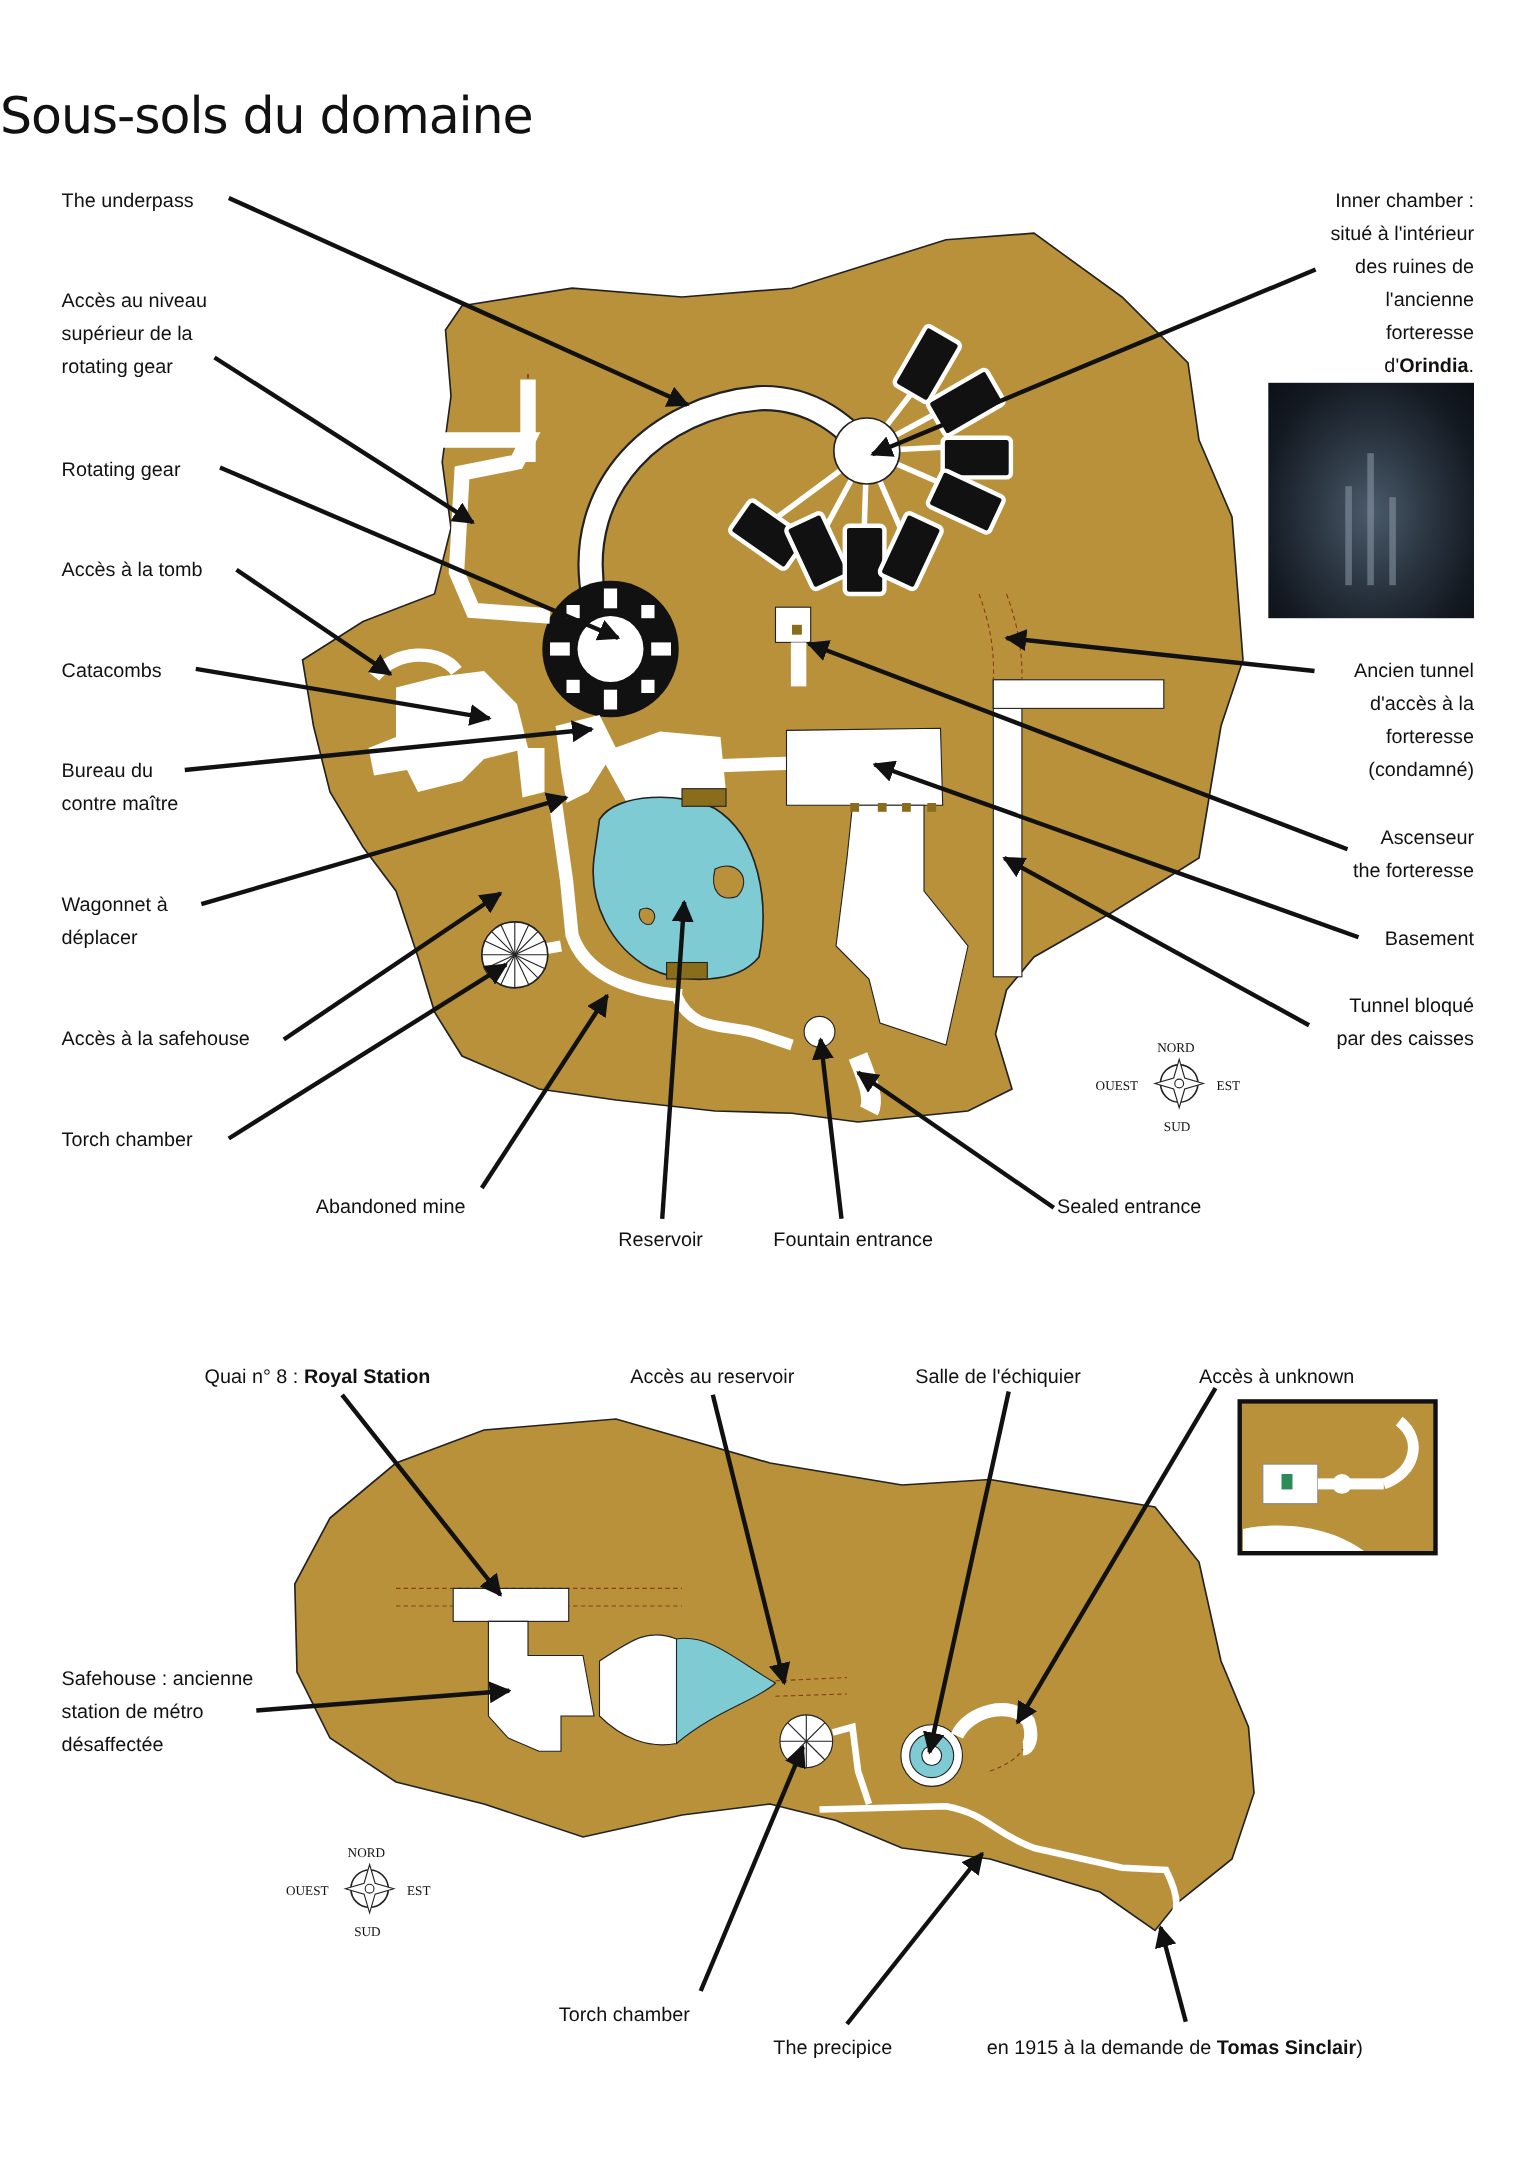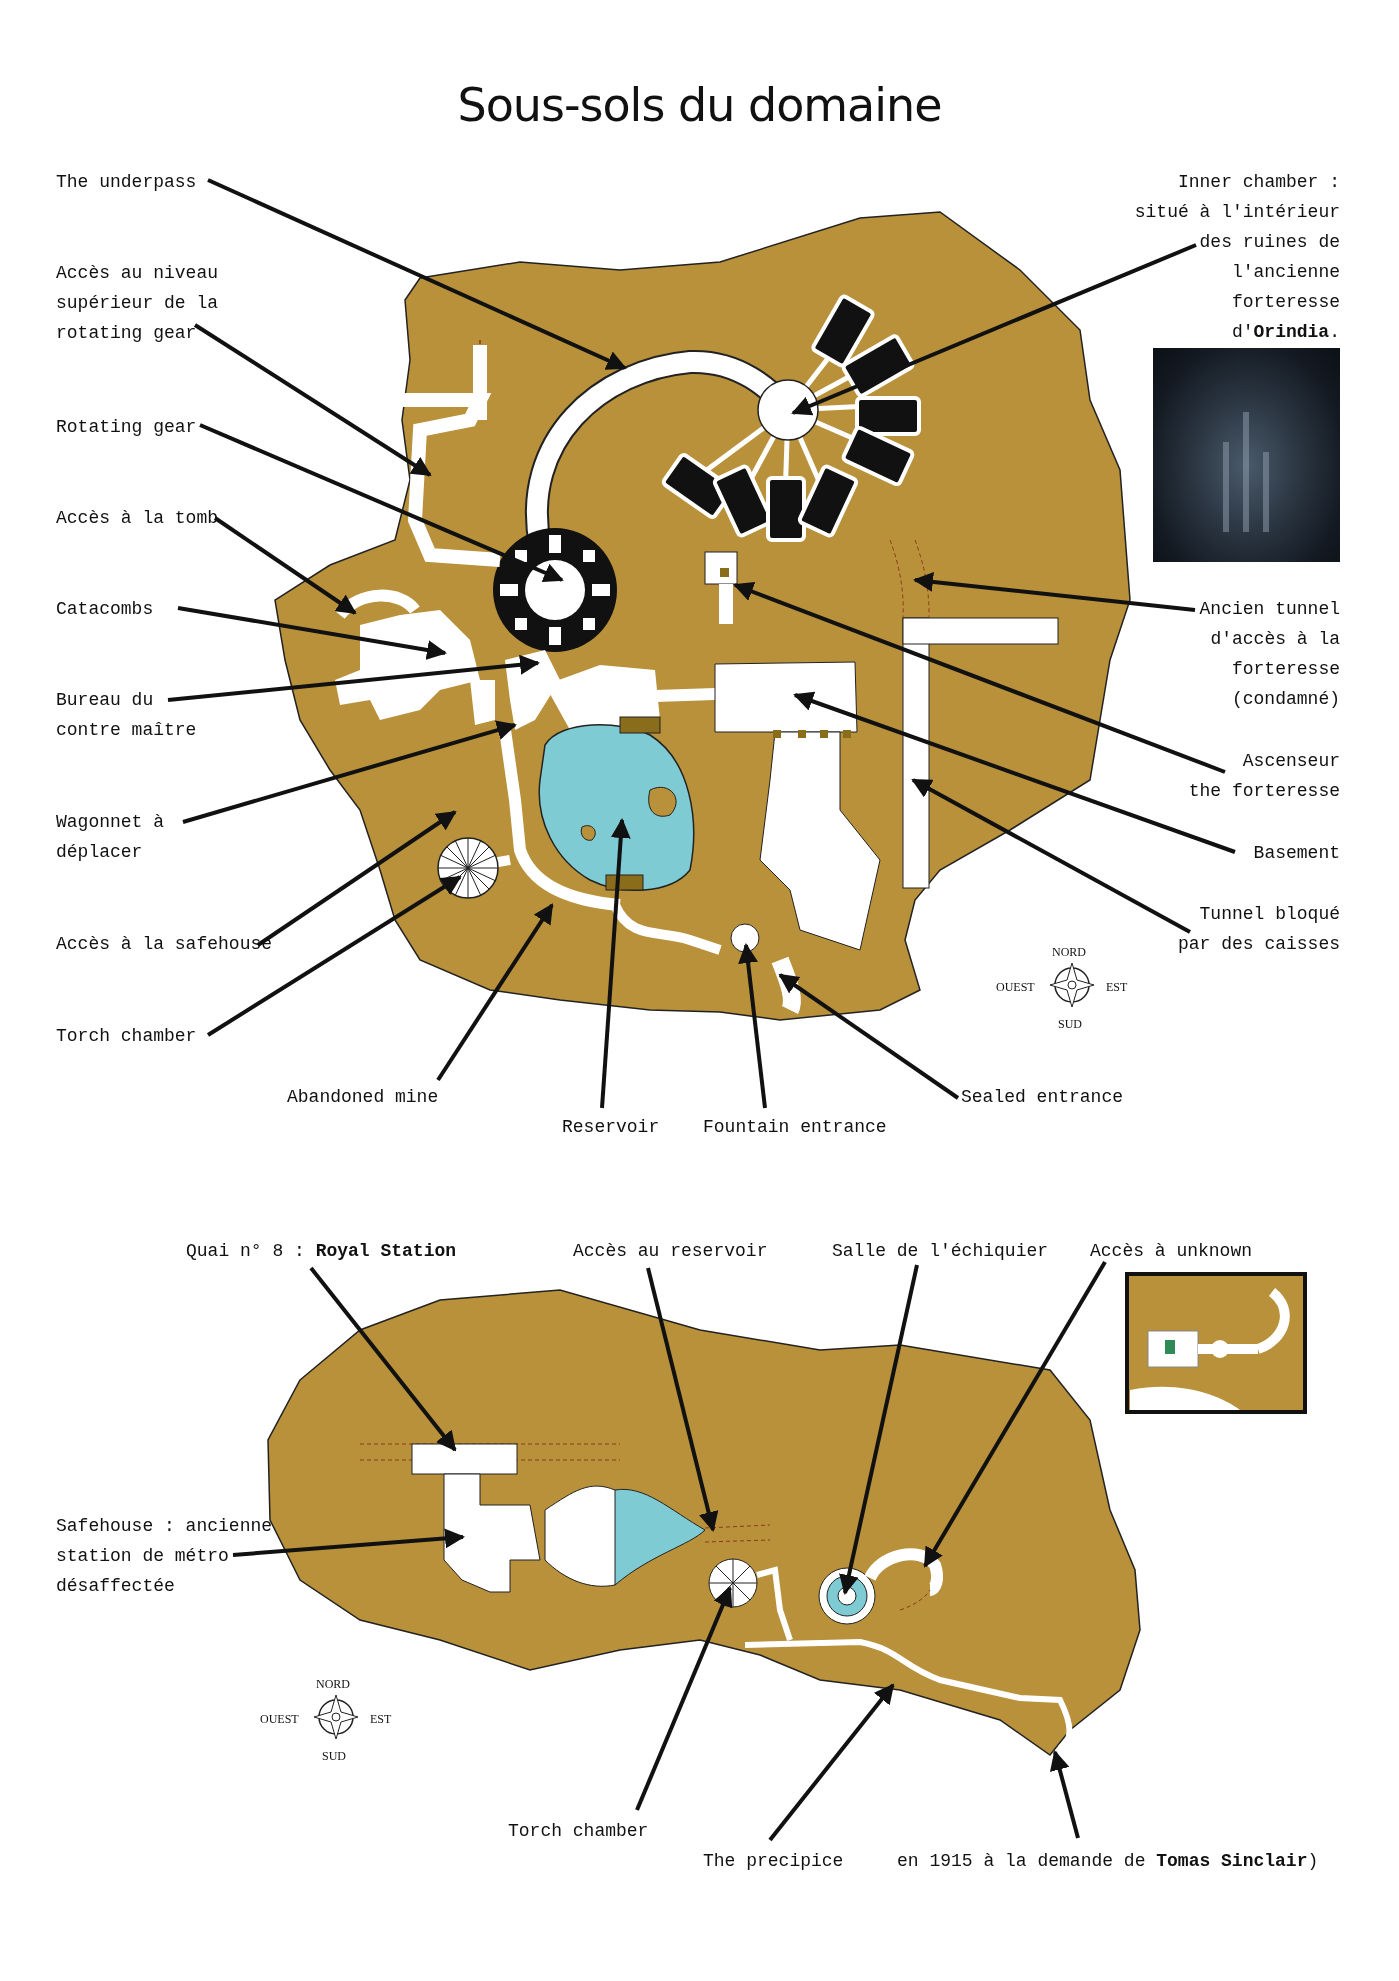--- a/index.html
+++ b/index.html
@@ -1,20 +1,20 @@
 <!DOCTYPE html>
 <html><head>
 <meta charset="utf-8">
 <style>
   html, body { margin:0; padding:0; background:#ffffff; }
   body { width:1399px; height:1981px; position:relative; overflow:hidden;
          font-family:"Liberation Sans", sans-serif; color:#111; }
-  .title { position:absolute; left:0; width:1399px; top:78px; text-align:center;
+  .title { position:absolute; left:0; width:1399px; top:78px; 
            font-size:46px; font-family:"DejaVu Sans", sans-serif; font-weight:normal; letter-spacing:-1px; }
-  .lbl { position:absolute; font-size:18px; line-height:30px; white-space:nowrap; font-family:Liberation Mono, monospace; }
+  .lbl { position:absolute; font-size:18px; line-height:30px; white-space:nowrap; font-family:Liberation Sans, sans-serif; }
   .lbl.r { text-align:right; }
   .lbl b { font-weight:bold; }
   svg.map { position:absolute; left:0; top:0; }
   .photo { position:absolute; left:1153px; top:348px; width:187px; height:214px;
            background:radial-gradient(ellipse at 50% 55%, #4a5a6a 0%, #2b3642 40%, #141a22 75%, #0c1016 100%); }
   .photo .spire { position:absolute; bottom:30px; width:6px; background:#8a98a6; opacity:.55; }
   .compass { position:absolute; font-size:12px; font-family:Liberation Serif, serif; }
 </style>
 </head>
 <body>

